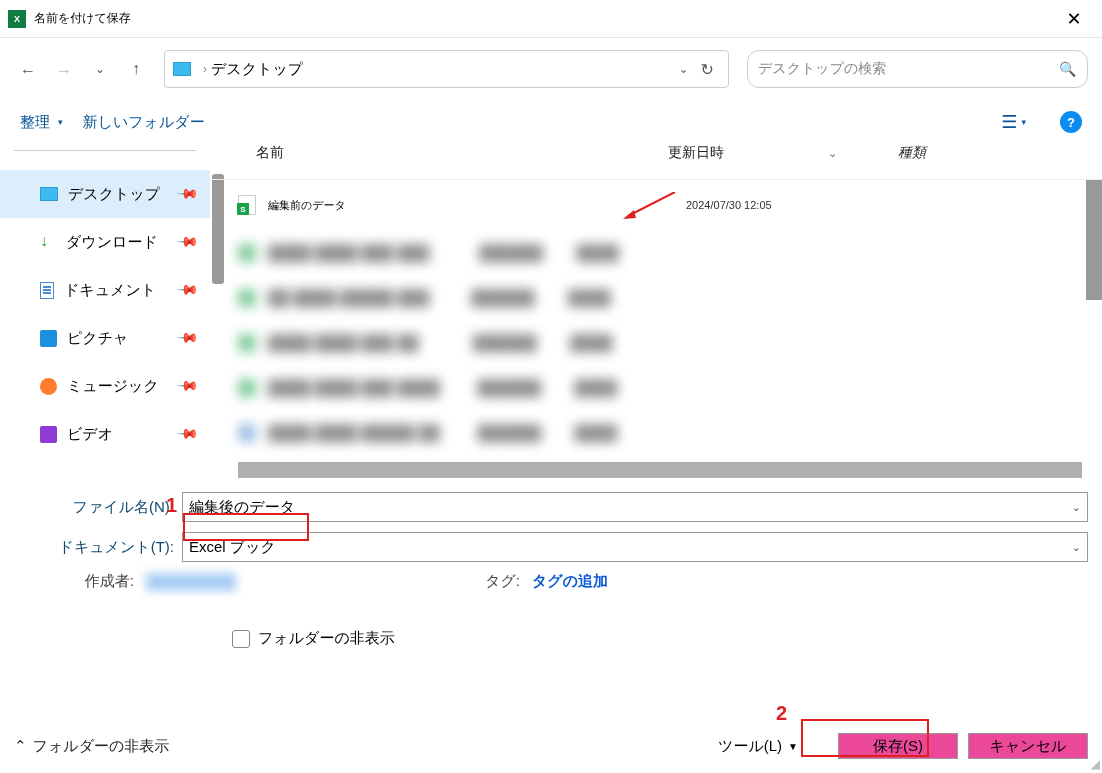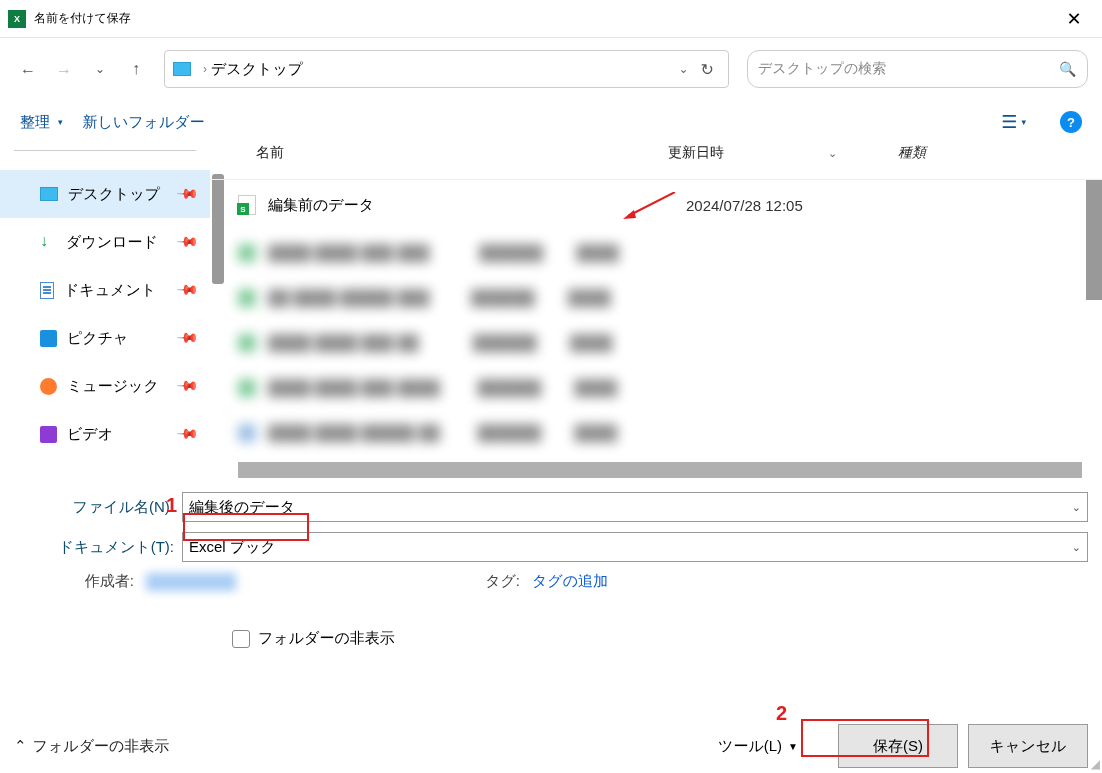--- a/index.html
+++ b/index.html
@@ -41,50 +41,50 @@
 .sb-icon.mus{background:#ff7b2d;width:17px;height:17px;border-radius:50%;border:none;}
 .sb-icon.vid{background:#8e3bd6;width:17px;height:17px;border-radius:2px;border:none;}
 .pin{margin-left:auto;margin-right:14px;color:#999;font-size:14px;transform:rotate(45deg);}
 .sb-scroll{position:absolute;left:212px;top:30px;width:12px;height:110px;background:#999;border-radius:3px;}
 .filepane{flex:1;position:relative;}
 .headers{height:36px;display:flex;align-items:flex-start;border-bottom:1px solid #eee;padding-left:28px;font-size:14px;color:#222;}
 .hd-name{width:430px;padding-left:18px;}
 .hd-date{width:230px;display:flex;align-items:center;gap:104px;}
 .hd-type{flex:1;font-style:italic;}
 .hd-caret{font-size:11px;color:#666;}
-.row{height:50px;display:flex;align-items:center;padding-left:28px;font-size:15px;}
+.row{height:50px;display:flex;align-items:center;padding-left:28px;font-size:11px;}
 .file-icon{width:18px;height:20px;background:#fff;border:1px solid #ccc;position:relative;margin-right:12px;}
 .file-icon:after{content:"S";position:absolute;bottom:-1px;left:-2px;width:12px;height:12px;background:#1aa24a;color:#fff;font-size:8px;font-weight:bold;display:flex;align-items:center;justify-content:center;}
 .row-name{width:418px;}
 .row-date{width:230px;color:#333;}
 .row-type{flex:1;color:#333;}
 .blur-row{height:45px;display:flex;align-items:center;padding-left:28px;filter:blur(6px);opacity:0.55;font-size:15px;color:#333;}
 .blur-icon{width:18px;height:18px;background:#1aa24a;margin-right:12px;border-radius:2px;}
 .arrow-annot{position:absolute;left:410px;top:48px;pointer-events:none;}
 .fp-scroll{position:absolute;right:0;top:36px;width:16px;height:120px;background:#999;border-radius:0;}
 .fp-hscroll{position:absolute;left:28px;right:20px;bottom:0;height:16px;background:#b0b0b0;}
 .form{padding:14px 14px 0 14px;}
 .form-row{display:flex;align-items:center;margin-bottom:10px;}
 .form-label{width:168px;text-align:right;padding-right:8px;font-size:15px;color:#0c4a6e;}
 .form-input{flex:1;height:30px;border:1px solid #999;padding:0 6px;font-size:15px;background:#fff;display:flex;align-items:center;}
 .form-input.combo{justify-content:space-between;}
 .combo-caret{color:#555;font-size:11px;}
 .highlight-box{position:absolute;border:2px solid #e02020;pointer-events:none;}
 .num-label{position:absolute;color:#e02020;font-weight:bold;font-size:20px;pointer-events:none;}
 .meta-row{display:flex;align-items:center;margin-top:6px;padding-left:60px;gap:12px;font-size:15px;}
 .meta-label{color:#444;width:60px;text-align:right;}
-.meta-val{color:#0b5cd6;cursor:pointer;}
+.meta-val{color:#0b5cd6;cursor:pointer;font-weight:bold;}
 .author-blur{width:90px;height:18px;filter:blur(5px);background:#a8cdf5;}
 .thumb-row{display:flex;align-items:center;margin-top:38px;padding-left:218px;gap:8px;font-size:15px;}
 .chk{width:18px;height:18px;border:1.5px solid #888;border-radius:3px;}
 .footer{position:absolute;bottom:0;left:0;right:0;height:54px;display:flex;align-items:center;padding:0 14px 0 14px;}
 .hide-folders{display:flex;align-items:center;gap:6px;font-size:15px;cursor:pointer;color:#222;}
 .ft-spacer{flex:1;}
 .tools{display:flex;align-items:center;gap:6px;font-size:15px;cursor:pointer;margin-right:30px;}
-.btn{width:120px;height:44px;border:1px solid #999;background:#e5e5e5;display:flex;align-items:center;justify-content:center;font-size:15px;cursor:pointer;margin-left:10px;}
+.btn{width:120px;height:26px;border:1px solid #999;background:#ec4899;display:flex;align-items:center;justify-content:center;font-size:15px;cursor:pointer;margin-left:10px;}
 .grip{position:absolute;right:2px;bottom:2px;color:#bbb;font-size:12px;}
 </style>
 </head>
 <body>
 
 <div class="titlebar">
   <div class="app-icon">X</div>
   <div class="title-text">名前を付けて保存</div>
   <div class="close-x">✕</div>
 </div>
@@ -160,21 +160,21 @@
       <div class="hd-name">名前</div>
       <div class="hd-date">
           <span>更新日時</span>
           <span class="hd-caret">⌄</span>
         </div>
       <div class="hd-type">種類</div>
     </div>
     <div class="row">
       <div class="file-icon"></div>
       <div class="row-name">編集前のデータ</div>
-      <div class="row-date">2024/07/28 12:05</div>
+      <div class="row-date">2024/07/30 12:05</div>
     </div>
     <div class="blur-row"><div class="blur-icon"></div>████ ████ ███ ███&nbsp;&nbsp;&nbsp;&nbsp;&nbsp;&nbsp;&nbsp;&nbsp;&nbsp;&nbsp;&nbsp;&nbsp;██████&nbsp;&nbsp;&nbsp;&nbsp;&nbsp;&nbsp;&nbsp;&nbsp;████</div>
     <div class="blur-row"><div class="blur-icon"></div>██ ████ █████ ███&nbsp;&nbsp;&nbsp;&nbsp;&nbsp;&nbsp;&nbsp;&nbsp;&nbsp;&nbsp;██████&nbsp;&nbsp;&nbsp;&nbsp;&nbsp;&nbsp;&nbsp;&nbsp;████</div>
     <div class="blur-row"><div class="blur-icon"></div>████ ████ ███ ██&nbsp;&nbsp;&nbsp;&nbsp;&nbsp;&nbsp;&nbsp;&nbsp;&nbsp;&nbsp;&nbsp;&nbsp;&nbsp;██████&nbsp;&nbsp;&nbsp;&nbsp;&nbsp;&nbsp;&nbsp;&nbsp;████</div>
     <div class="blur-row"><div class="blur-icon"></div>████ ████ ███ ████&nbsp;&nbsp;&nbsp;&nbsp;&nbsp;&nbsp;&nbsp;&nbsp;&nbsp;██████&nbsp;&nbsp;&nbsp;&nbsp;&nbsp;&nbsp;&nbsp;&nbsp;████</div>
     <div class="blur-row"><div class="blur-icon" style="background:#4a8acf;"></div>████ ████ █████ ██&nbsp;&nbsp;&nbsp;&nbsp;&nbsp;&nbsp;&nbsp;&nbsp;&nbsp;██████&nbsp;&nbsp;&nbsp;&nbsp;&nbsp;&nbsp;&nbsp;&nbsp;████</div>
     <svg class="arrow-annot" width="60" height="30">
       <line x1="55" y1="0" x2="8" y2="24" stroke="#e02020" stroke-width="2"></line>
       <polygon points="3,27 14,18 16,26" fill="#e02020"></polygon>
     </svg>

